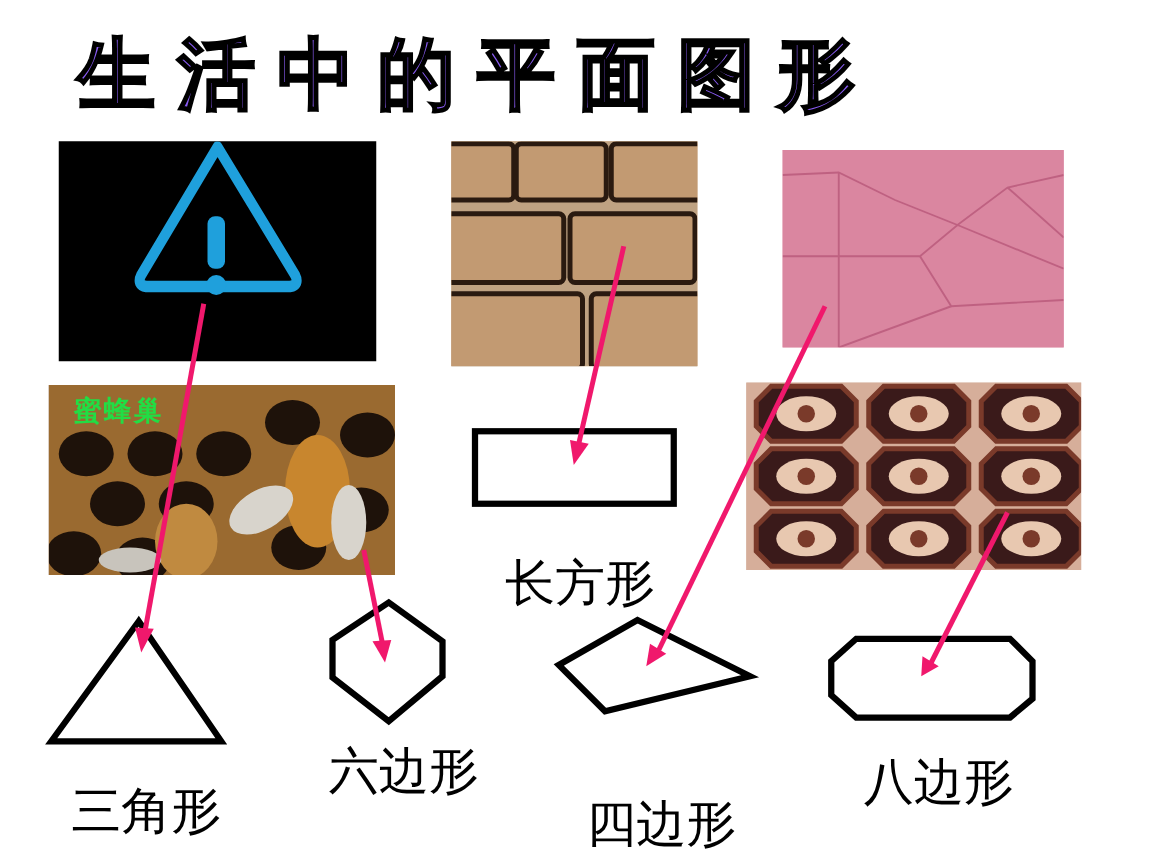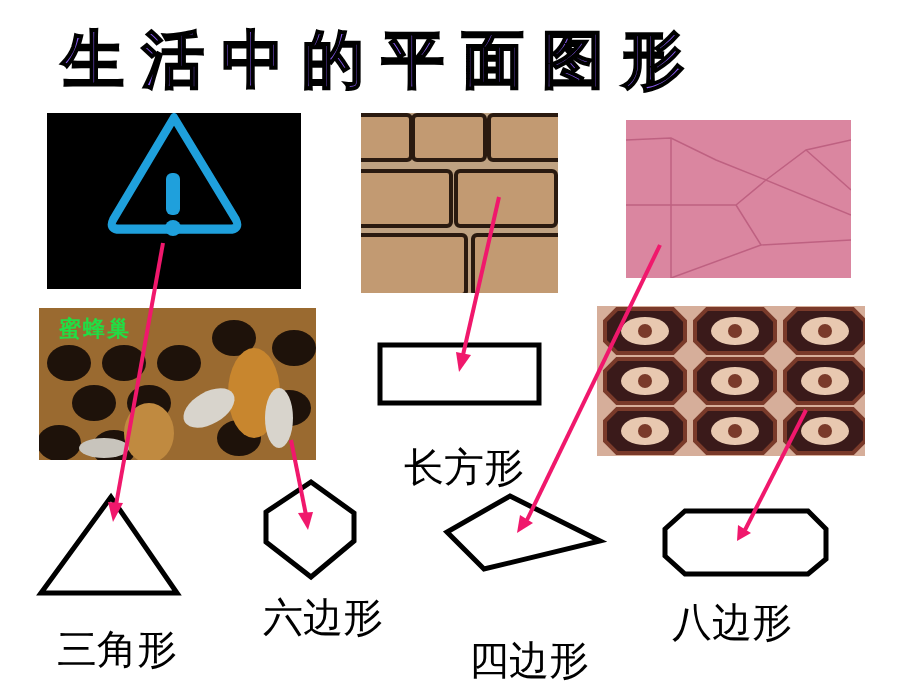--- a/index.html
+++ b/index.html
@@ -121,13 +121,13 @@
     <polygon points="520,515 533,523 517,533" stroke="none"></polygon>
     <line x1="806" y1="410" x2="745" y2="530"></line>
     <polygon points="738,525 751,533 737,541" stroke="none"></polygon>
   </g>
 </svg>
 
 <div class="label" style="left:404px;top:428px;margin-top:16px;">长方形</div>
 <div class="label" style="left:57px;top:626px;">三角形</div>
 <div class="label" style="left:263px;top:598px;font-family:Liberation Mono, monospace;">六边形</div>
 <div class="label" style="left:469px;top:593px;margin-top:44px;">四边形</div>
-<div class="label" style="left:672px;top:603px;font-family:Liberation Mono, monospace;">八边形</div>
+<div class="label" style="left:691px;top:603px;">八边形</div>
 
 </body></html>

